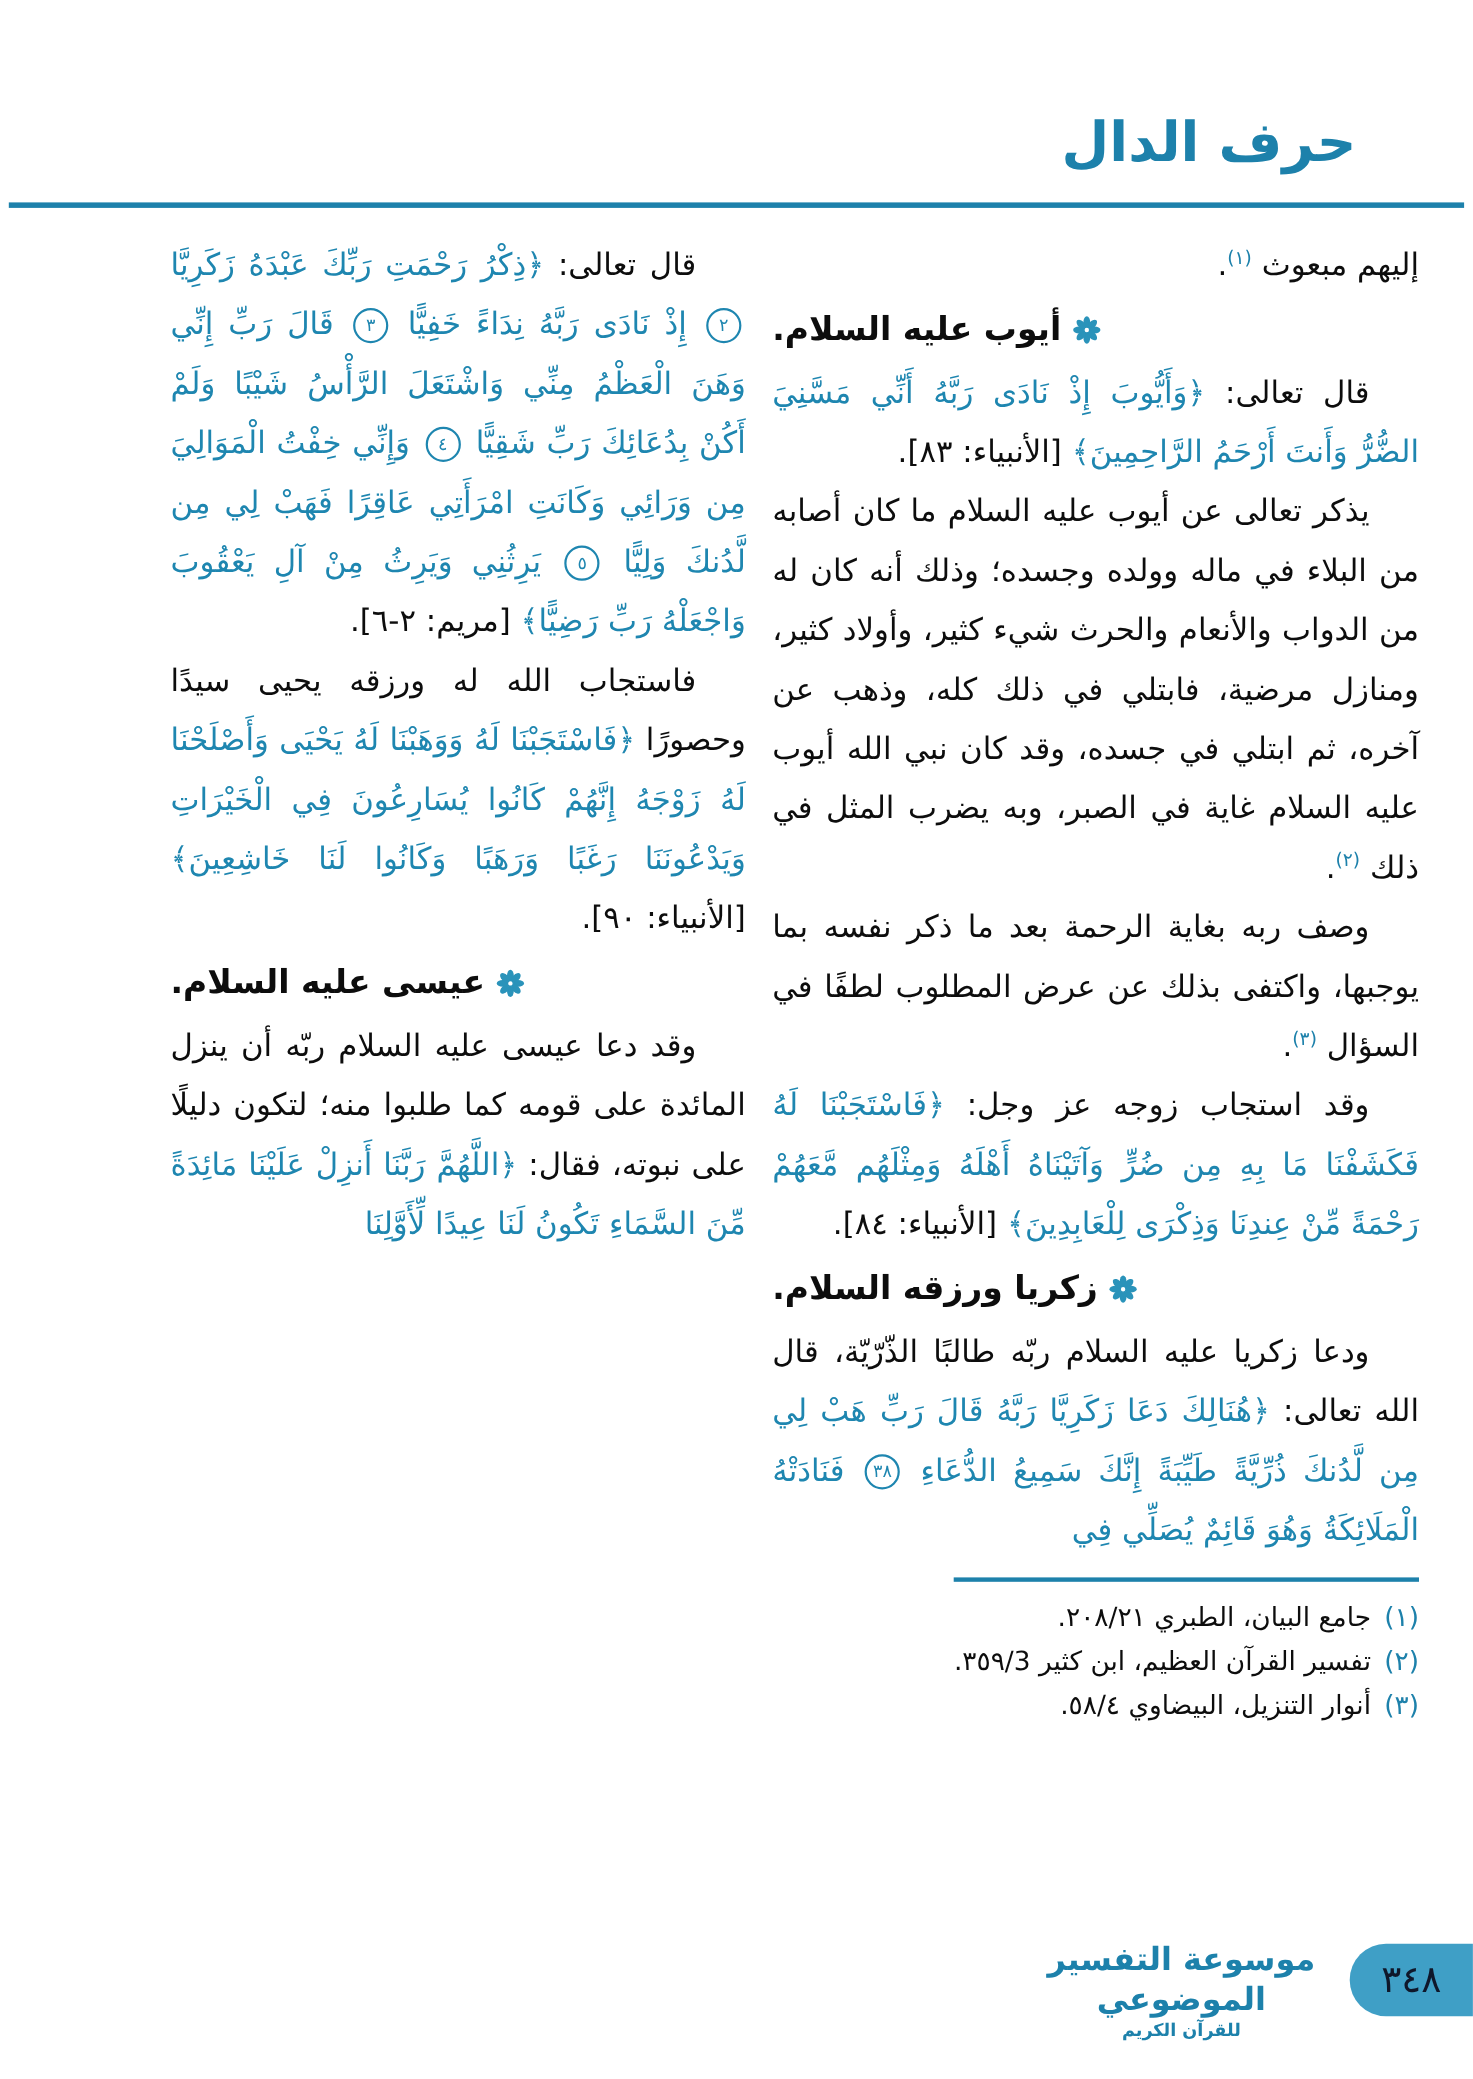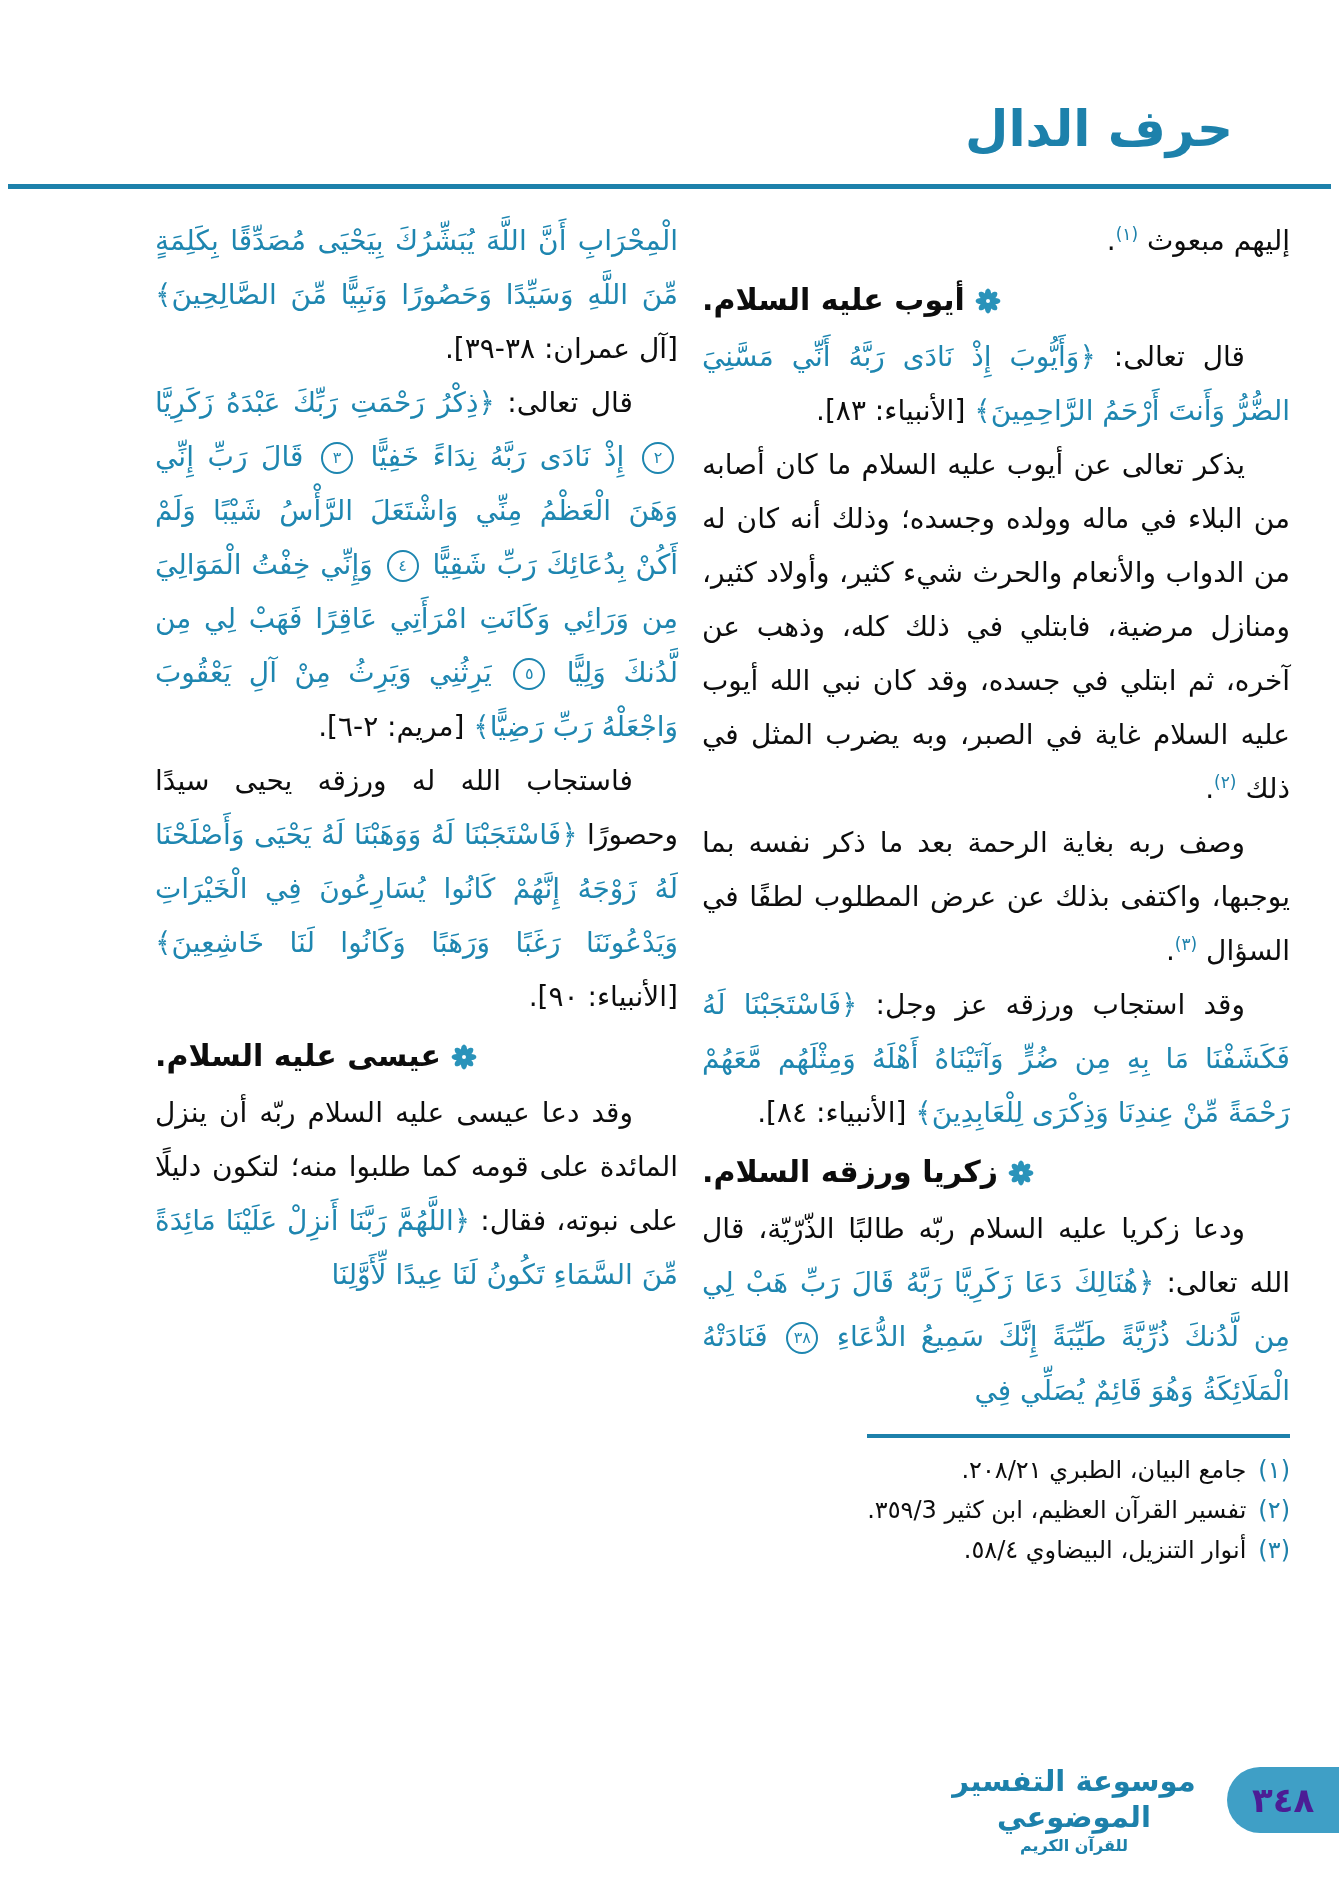--- a/index.html
+++ b/index.html
@@ -42,21 +42,21 @@
   .fn{margin:0;text-align:right;}
   .fn-num{color:#1d81ab;margin-left:12px;}
   .footer-logo{
     position:absolute;top:1763px;right:134px;width:262px;text-align:center;color:#1d81ab;
   }
   .footer-logo .l1{font-size:29px;font-weight:bold;line-height:36px;}
   .footer-logo .l2{font-size:16px;font-weight:bold;line-height:22px;}
   .page-badge{
     position:absolute;top:1767px;right:0;width:112px;height:66px;
     background:#3f9fc6;border-radius:36px 0 0 36px;
-    color:#4c1d95;font-size:34px;font-weight:bold;
+    color:#0f172a;font-size:34px;font-weight:normal;
     display:flex;align-items:center;justify-content:center;
   }
 </style>
 </head>
 <body>
 
 <div class="page">
 
   <div class="header-title">حرف الدال</div>
   <div class="header-rule"></div>
@@ -79,21 +79,21 @@
             </g>
             <circle r="2.7" fill="#ffffff" stroke="#2a93ba" stroke-width="1.4"></circle>
           </svg><span>أيوب عليه السلام.</span></h2>
 
       <p class="para indent"><span>قال تعالى: </span><span class="quran">﴿وَأَيُّوبَ إِذْ نَادَى رَبَّهُ أَنِّي مَسَّنِيَ الضُّرُّ وَأَنتَ أَرْحَمُ الرَّاحِمِينَ﴾</span><span class="ref"> [الأنبياء: ٨٣].</span></p>
 
       <p class="para indent"><span>يذكر تعالى عن أيوب عليه السلام ما كان أصابه من البلاء في ماله وولده وجسده؛ وذلك أنه كان له من الدواب والأنعام والحرث شيء كثير، وأولاد كثير، ومنازل مرضية، فابتلي في ذلك كله، وذهب عن آخره، ثم ابتلي في جسده، وقد كان نبي الله أيوب عليه السلام غاية في الصبر، وبه يضرب المثل في ذلك </span><span class="sup-ref">(٢)</span><span>.</span></p>
 
       <p class="para indent"><span>وصف ربه بغاية الرحمة بعد ما ذكر نفسه بما يوجبها، واكتفى بذلك عن عرض المطلوب لطفًا في السؤال </span><span class="sup-ref">(٣)</span><span>.</span></p>
 
-      <p class="para indent"><span>وقد استجاب ورزقه عز وجل: </span><span class="quran">﴿فَاسْتَجَبْنَا لَهُ فَكَشَفْنَا مَا بِهِ مِن ضُرٍّ وَآتَيْنَاهُ أَهْلَهُ وَمِثْلَهُم مَّعَهُمْ رَحْمَةً مِّنْ عِندِنَا وَذِكْرَى لِلْعَابِدِينَ﴾</span><span class="ref"> [الأنبياء: ٨٤].</span></p>
+      <p class="para indent"><span>وقد استجاب زوجه عز وجل: </span><span class="quran">﴿فَاسْتَجَبْنَا لَهُ فَكَشَفْنَا مَا بِهِ مِن ضُرٍّ وَآتَيْنَاهُ أَهْلَهُ وَمِثْلَهُم مَّعَهُمْ رَحْمَةً مِّنْ عِندِنَا وَذِكْرَى لِلْعَابِدِينَ﴾</span><span class="ref"> [الأنبياء: ٨٤].</span></p>
 
       <h2 class="heading"><svg class="flower" width="26" height="26" viewBox="-13 -13 26 26">
             <g fill="#2a93ba">
               <ellipse rx="3.1" ry="5.4" transform="rotate(0) translate(0,-7)"></ellipse>
               <ellipse rx="3.1" ry="5.4" transform="rotate(45) translate(0,-7)"></ellipse>
               <ellipse rx="3.1" ry="5.4" transform="rotate(90) translate(0,-7)"></ellipse>
               <ellipse rx="3.1" ry="5.4" transform="rotate(135) translate(0,-7)"></ellipse>
               <ellipse rx="3.1" ry="5.4" transform="rotate(180) translate(0,-7)"></ellipse>
               <ellipse rx="3.1" ry="5.4" transform="rotate(225) translate(0,-7)"></ellipse>
               <ellipse rx="3.1" ry="5.4" transform="rotate(270) translate(0,-7)"></ellipse>
@@ -106,21 +106,20 @@
 
       <div class="footnotes">
         <div class="fn-divider"></div>
         <p class="fn"><span class="fn-num">(١)</span><span>جامع البيان، الطبري ٢٠٨/٢١.</span></p>
         <p class="fn"><span class="fn-num">(٢)</span><span>تفسير القرآن العظيم، ابن كثير ٣٥٩/3.</span></p>
         <p class="fn"><span class="fn-num">(٣)</span><span>أنوار التنزيل، البيضاوي ٥٨/٤.</span></p>
       </div>
     </div>
 
     <div class="col col-left">
-      <p class="para"><span class="quran">الْمِحْرَابِ أَنَّ اللَّهَ يُبَشِّرُكَ بِيَحْيَى مُصَدِّقًا بِكَلِمَةٍ مِّنَ اللَّهِ وَسَيِّدًا وَحَصُورًا وَنَبِيًّا مِّنَ الصَّالِحِينَ﴾</span><span class="ref"> [آل عمران: ٣٨-٣٩].</span></p>
 
 
 
       <p class="para indent"><span>قال تعالى: </span><span class="quran">﴿ذِكْرُ رَحْمَتِ رَبِّكَ عَبْدَهُ زَكَرِيَّا </span><span class="ayah-num">٢</span><span class="quran"> إِذْ نَادَى رَبَّهُ نِدَاءً خَفِيًّا </span><span class="ayah-num">٣</span><span class="quran"> قَالَ رَبِّ إِنِّي وَهَنَ الْعَظْمُ مِنِّي وَاشْتَعَلَ الرَّأْسُ شَيْبًا وَلَمْ أَكُنْ بِدُعَائِكَ رَبِّ شَقِيًّا </span><span class="ayah-num">٤</span><span class="quran"> وَإِنِّي خِفْتُ الْمَوَالِيَ مِن وَرَائِي وَكَانَتِ امْرَأَتِي عَاقِرًا فَهَبْ لِي مِن لَّدُنكَ وَلِيًّا </span><span class="ayah-num">٥</span><span class="quran"> يَرِثُنِي وَيَرِثُ مِنْ آلِ يَعْقُوبَ وَاجْعَلْهُ رَبِّ رَضِيًّا﴾</span><span class="ref"> [مريم: ٢-٦].</span></p>
 
       <p class="para indent"><span>فاستجاب الله له ورزقه يحيى سيدًا وحصورًا </span><span class="quran">﴿فَاسْتَجَبْنَا لَهُ وَوَهَبْنَا لَهُ يَحْيَى وَأَصْلَحْنَا لَهُ زَوْجَهُ إِنَّهُمْ كَانُوا يُسَارِعُونَ فِي الْخَيْرَاتِ وَيَدْعُونَنَا رَغَبًا وَرَهَبًا وَكَانُوا لَنَا خَاشِعِينَ﴾</span><span class="ref"> [الأنبياء: ٩٠].</span></p>
 
       <h2 class="heading"><svg class="flower" width="26" height="26" viewBox="-13 -13 26 26">
             <g fill="#2a93ba">
               <ellipse rx="3.1" ry="5.4" transform="rotate(0) translate(0,-7)"></ellipse>

